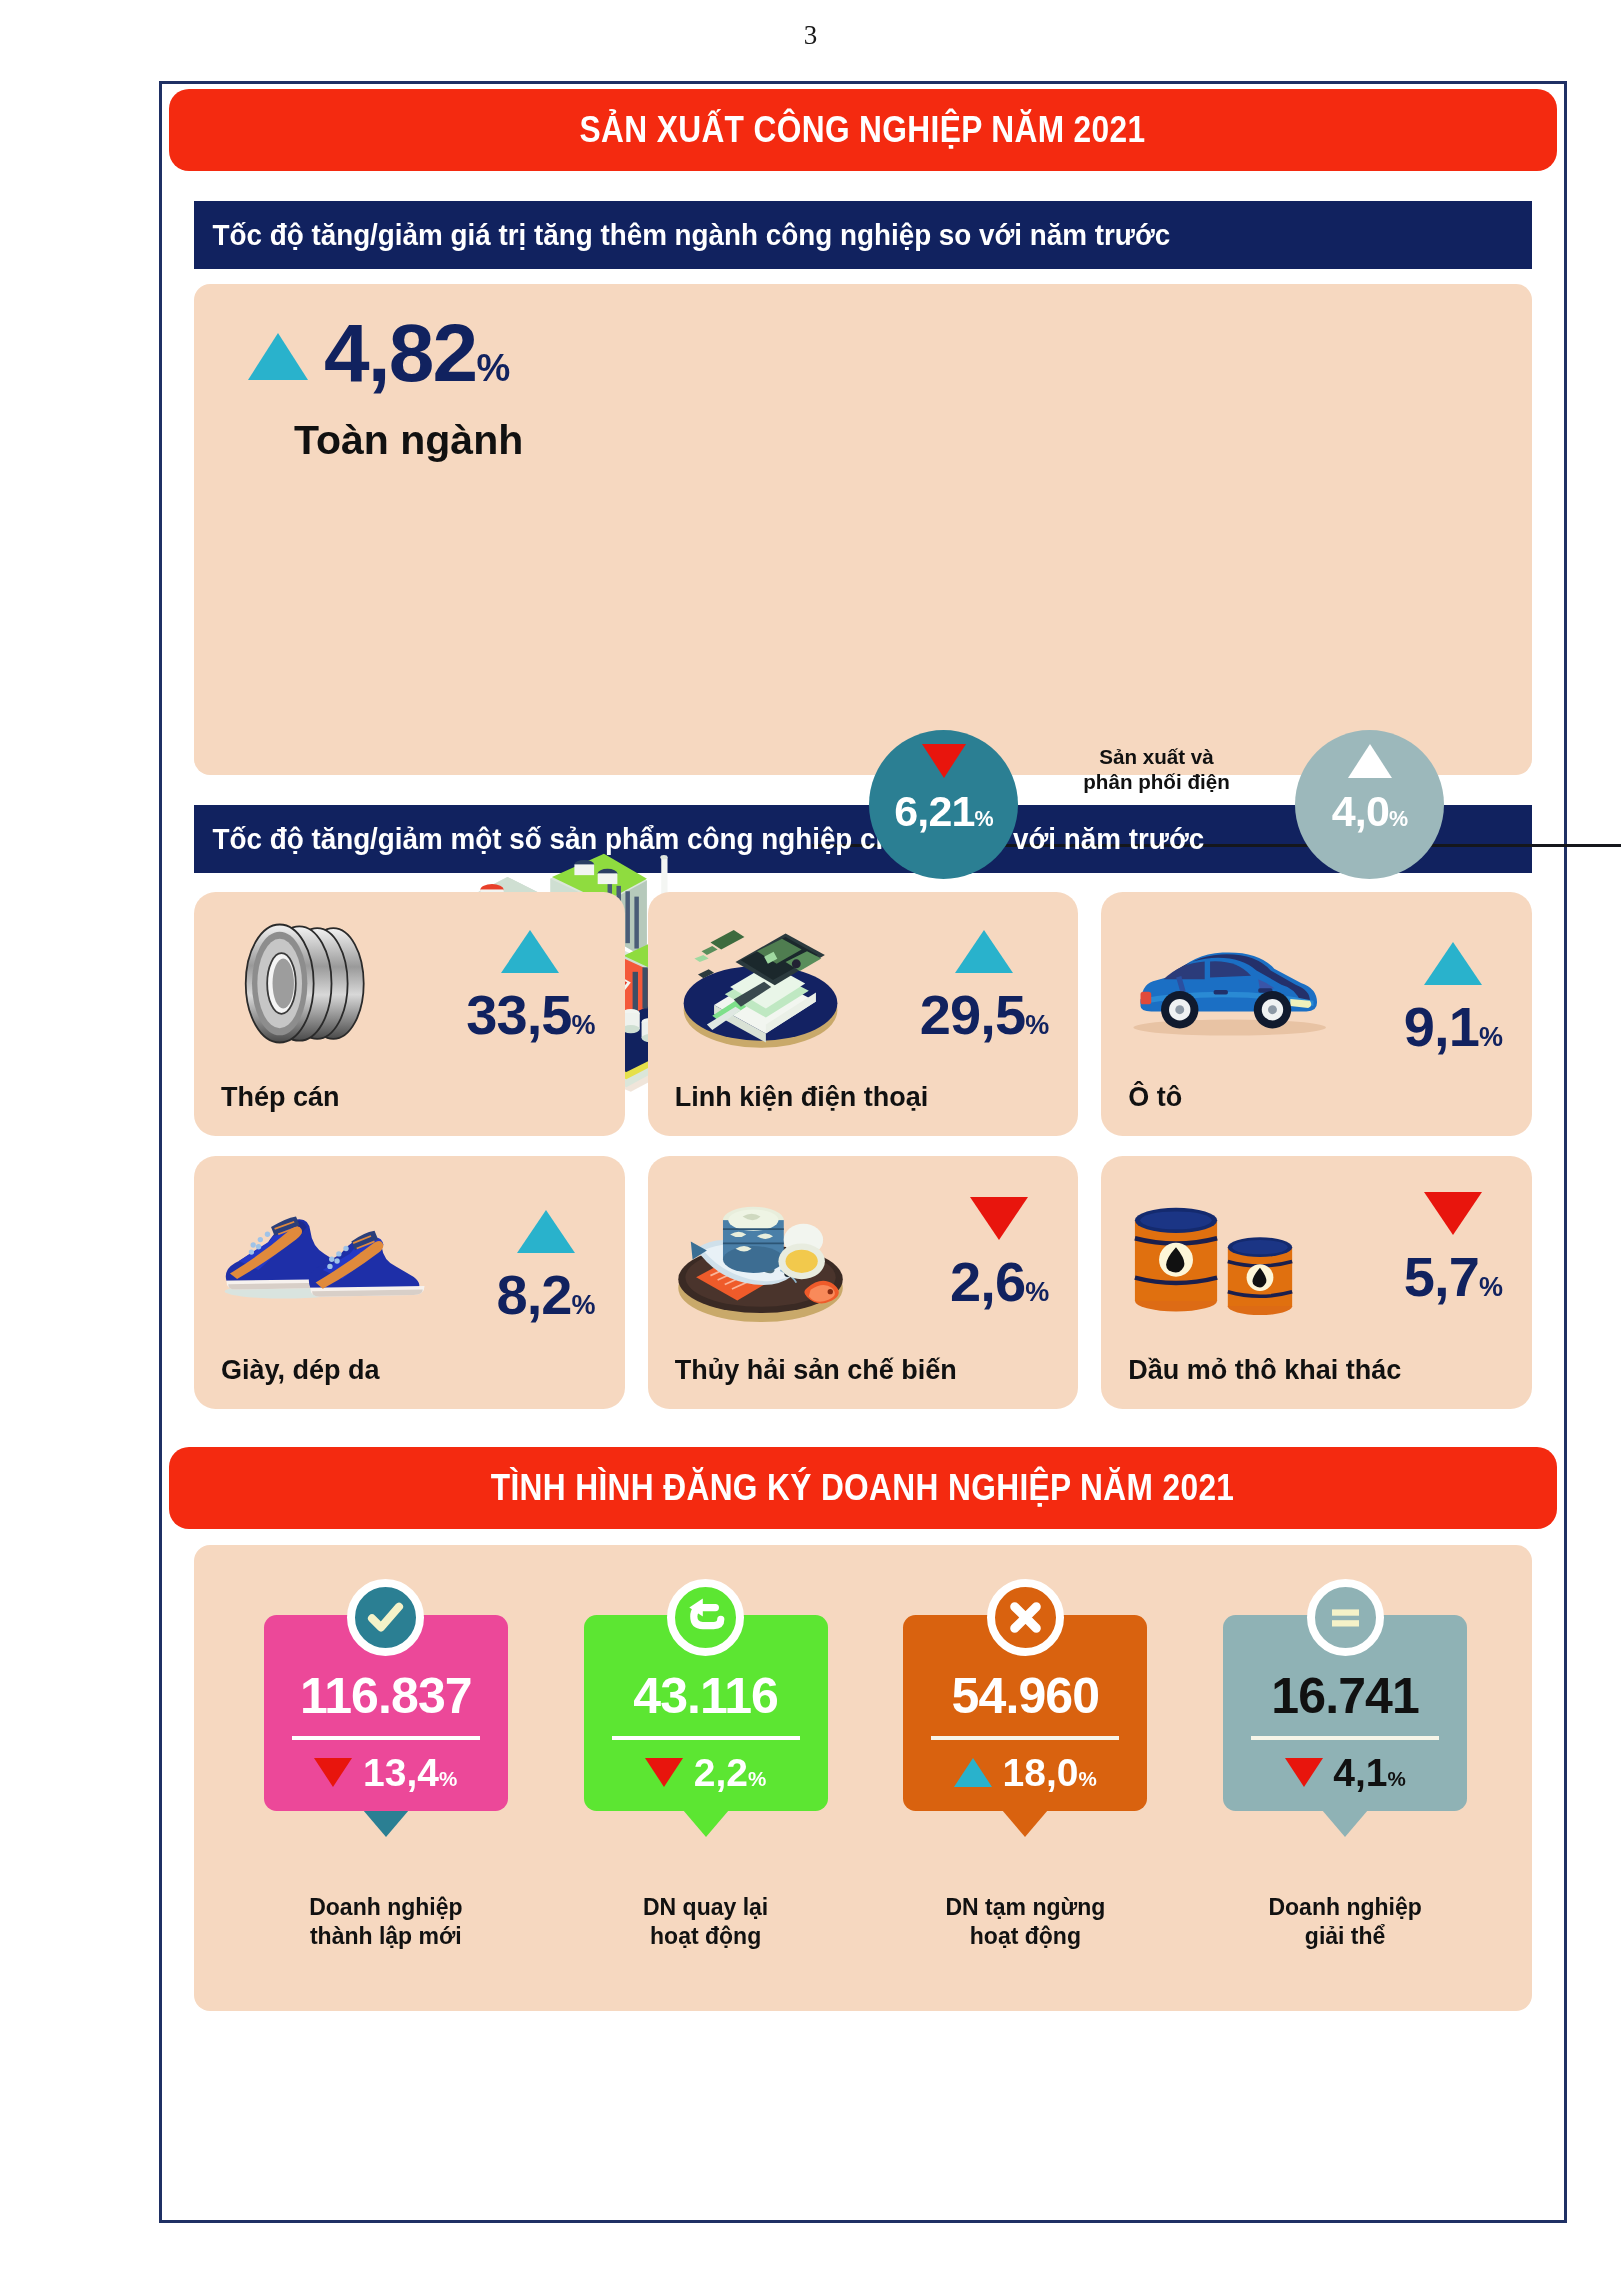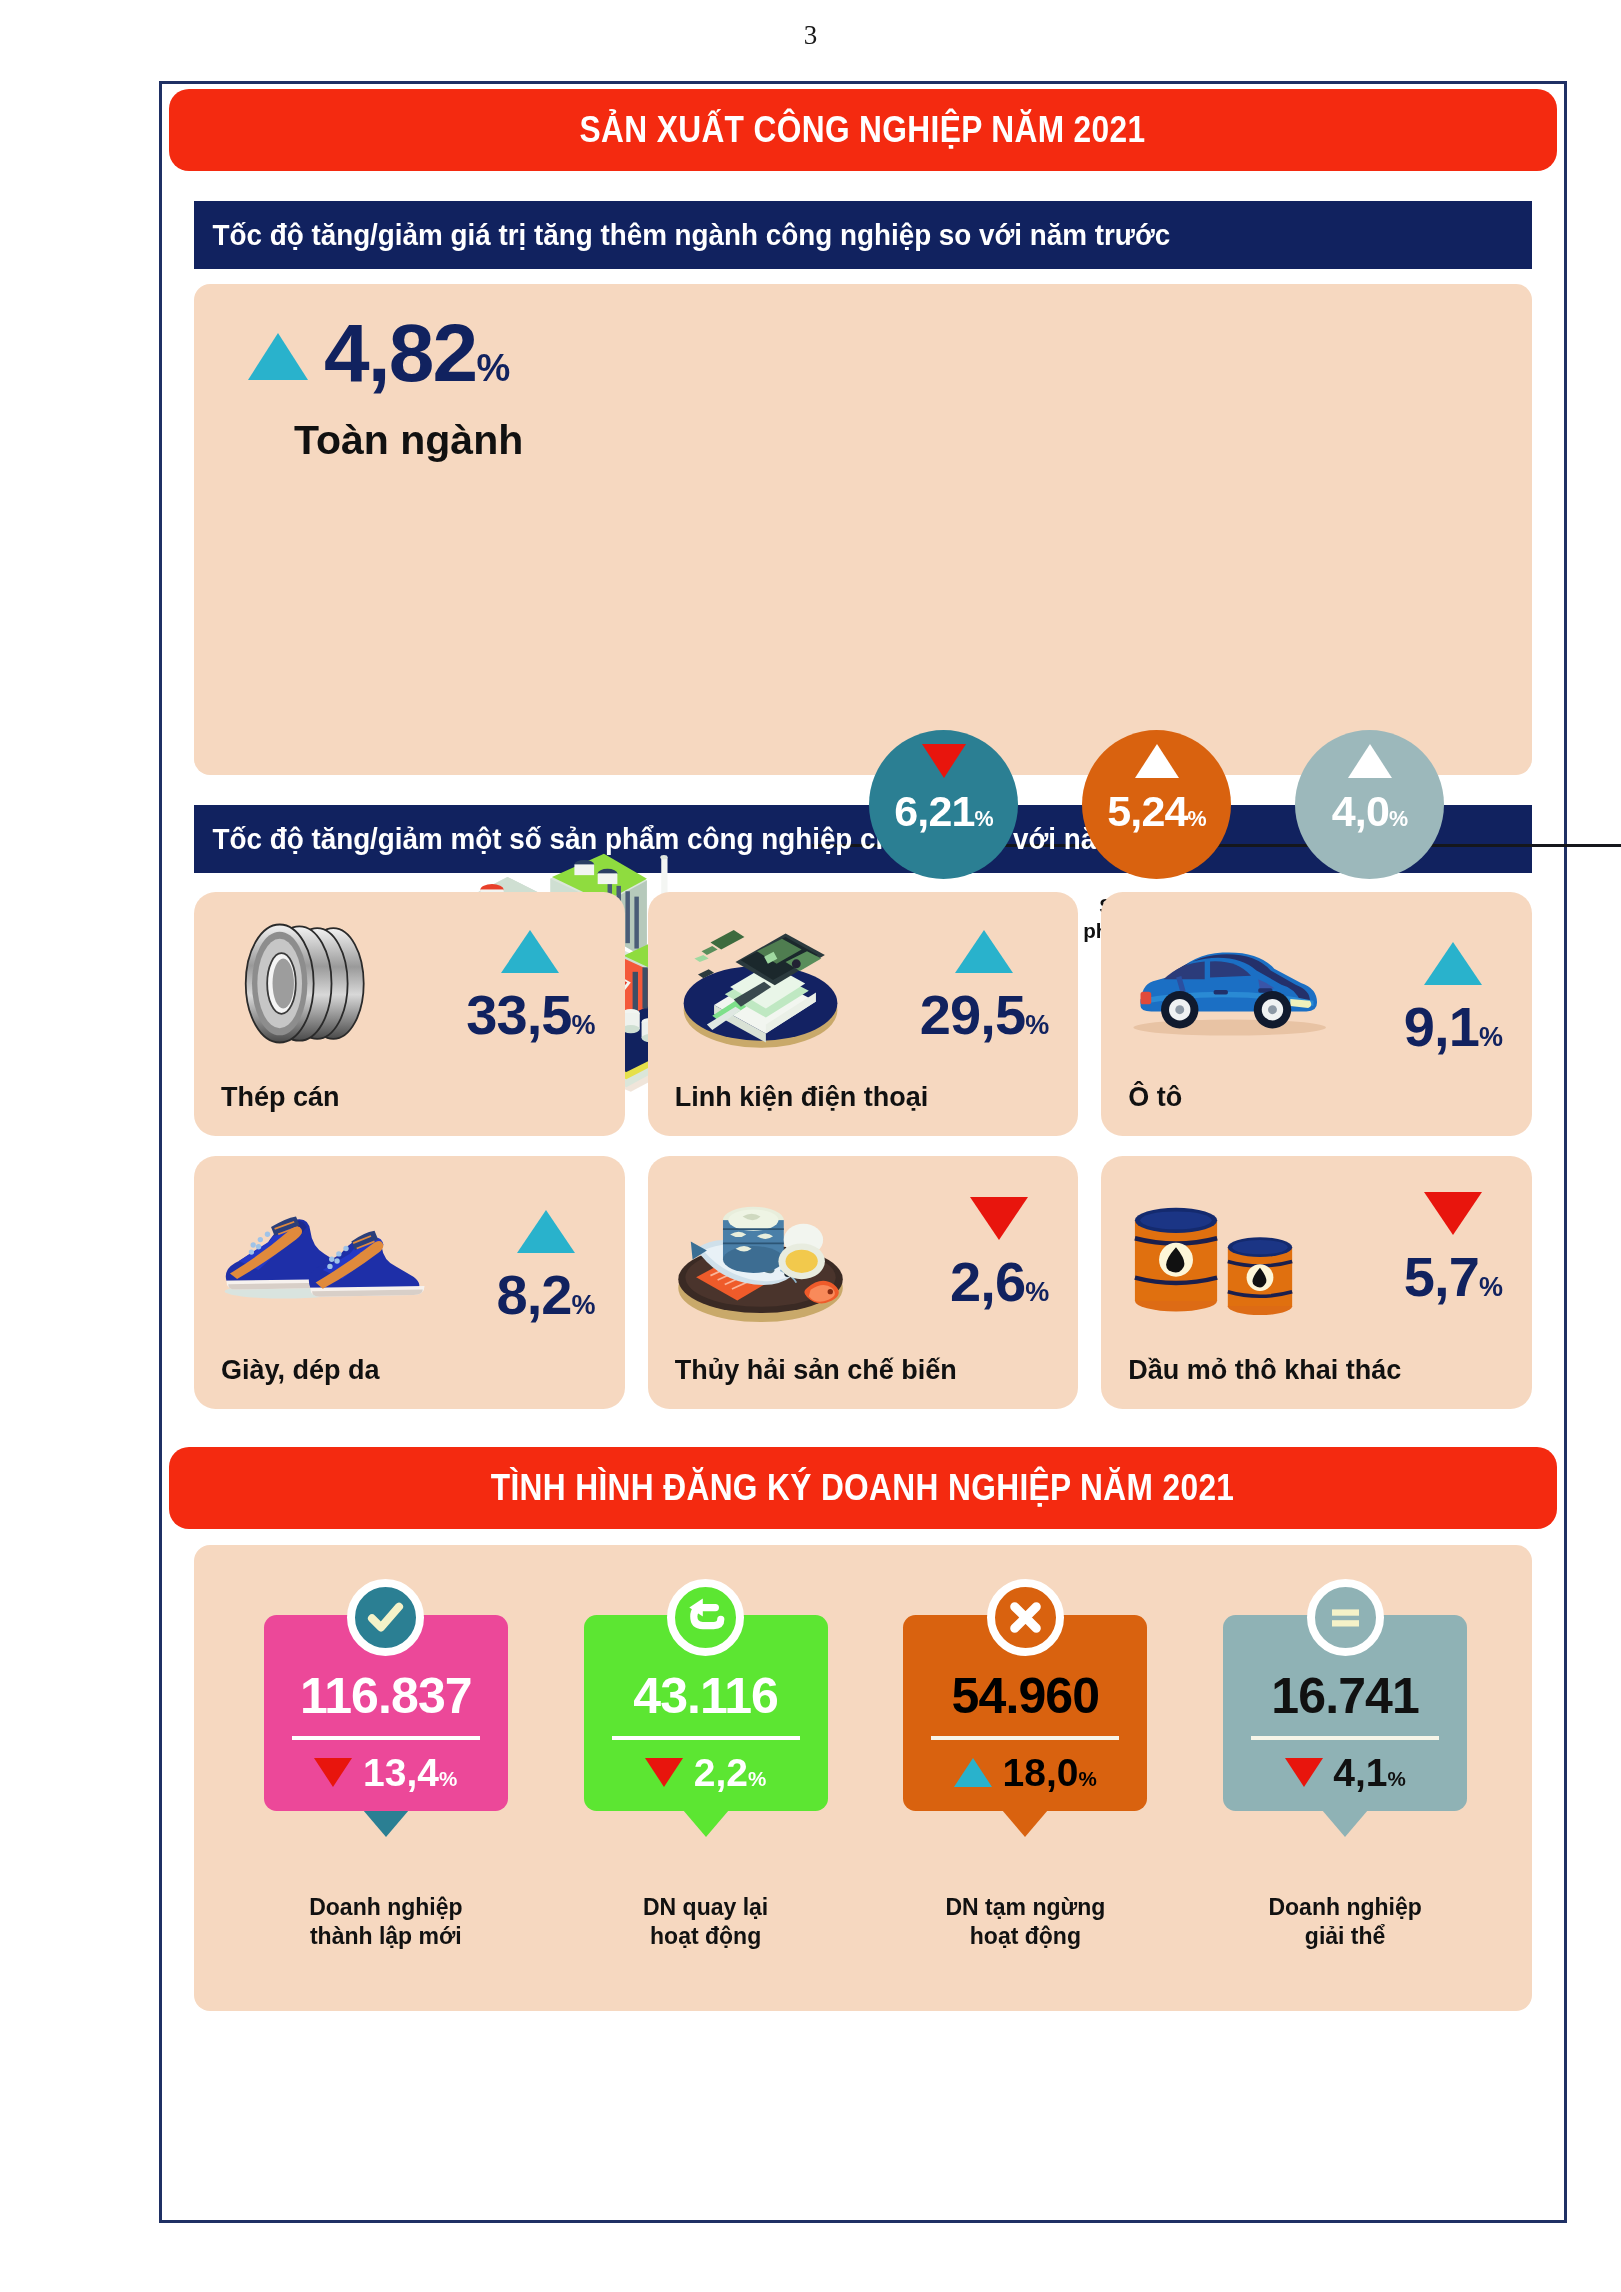--- a/index.html
+++ b/index.html
@@ -266,24 +266,20 @@
       <div class="circ-wrap">
         <div class="circ" id="c0" style="background: rgb(43, 127, 147); text-align: right;">
           <div id="c0t" class="ct-down"></div>
           <div class="cval"><span>6,21</span><span class="u">%</span></div>
         </div>
         <div class="clabel">Khai khoáng</div>
       </div>
 
 
       <div class="circ-wrap">
-        <div class="circ" id="c2" style="background: rgb(217, 98, 15);">
-          <div id="c2t" class="ct-up"></div>
-          <div class="cval"><span>5,24</span><span class="u">%</span></div>
-        </div>
         <div class="clabel">Sản xuất và<br>phân phối điện</div>
       </div>
 
       <div class="circ-wrap">
         <div class="circ" id="c3" style="background: rgb(156, 184, 187);">
           <div id="c3t" class="ct-up"></div>
           <div class="cval"><span>4,0</span><span class="u">%</span></div>
         </div>
         <div class="clabel">Cung cấp nước,<br>quản lý và xử lý<br>rác thải, nước thải</div>
       </div>
@@ -564,21 +560,21 @@
         <div class="ptr" id="p1" style="border-top: 27px solid rgb(92, 230, 50);"></div>
         <div class="biz-name">DN quay lại<br>hoạt động</div>
       </div>
 
       <div class="biz-col">
         <div class="biz-icon" id="i2" style="background: rgb(217, 98, 15);">
           <svg width="45" height="45" viewBox="0 0 50 50">
             <path d="M13 13 L37 37 M37 13 L13 37" stroke="#ffffff" stroke-width="10" stroke-linecap="round"></path>
           </svg>
         </div>
-        <div class="biz-box" id="b2" style="background: rgb(217, 98, 15); color: #000000;">
+        <div class="biz-box" id="b2" style="background: rgb(217, 98, 15); color: #ffffff;">
           <div class="biz-num">54.960</div>
           <div class="biz-rule" style="background: rgb(247, 245, 232);"></div>
           <div class="biz-delta">
             <div class="d-up"></div>
             <div class="dv"><span>18,0</span><span class="u">%</span></div>
           </div>
         </div>
         <div class="ptr" id="p2" style="border-top: 27px solid rgb(217, 98, 15);"></div>
         <div class="biz-name">DN tạm ngừng<br>hoạt động</div>
       </div>

